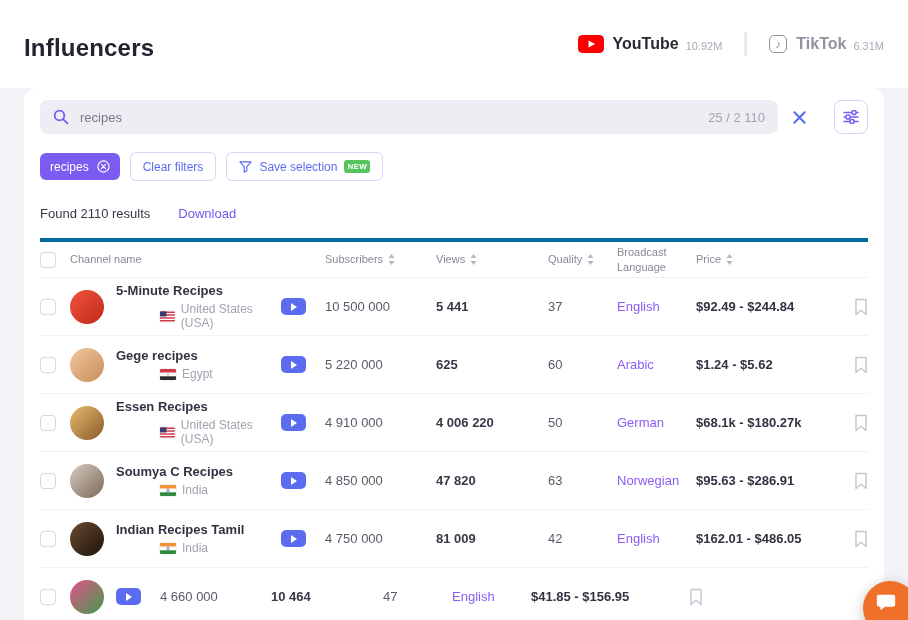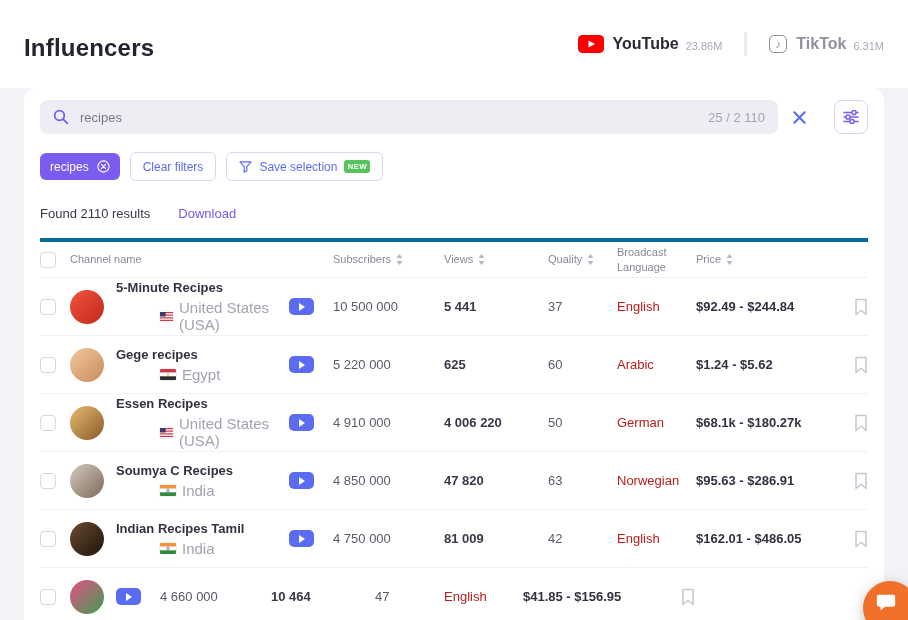--- a/index.html
+++ b/index.html
@@ -91,35 +91,35 @@
   .trow { display:flex; align-items:center; height:58px; border-bottom:1px solid #f2f1f6; background:#fff; }
   .cell { display:flex; align-items:center; }
   .hcell { display:flex; align-items:center; gap:5px; line-height:1.3; }
   .c-check { width:30px; }
   .c-avatar { width:46px; }
   .c-name-h { flex:1; }
   .c-name { flex:1; flex-direction:column; align-items:flex-start; justify-content:center; gap:4px; min-width:0; }
   .c-play { width:44px; }
   .c-subs { width:111px; }
   .c-views { width:104px; }
-  .c-quality { width:69px; }
+  .c-quality { width:69px;margin-left:8px; }
   .c-lang { width:79px; padding-right:6px; }
   .c-price { width:150px; }
   .c-bm { width:22px; justify-content:flex-end; }
 
   .trow .c-subs { font-size:13px; color:#5c5968; }
   .trow .c-views { font-size:13px; font-weight:700; color:#3a3747; }
   .trow .c-quality { font-size:13px; color:#5c5968; }
-  .trow .c-lang { font-size:13px; color:#b91c1c; }
+  .trow .c-lang { font-size:13px; color:#8b5cf6; }
   .trow .c-price { font-size:13px; font-weight:700; color:#343141; }
 
   .checkbox { width:16px; height:16px; border:1.5px solid #d8d6e0; border-radius:4px; background:#fff; display:inline-block; cursor:pointer; }
   .avatar { width:34px; height:34px; border-radius:50%; display:inline-block; }
   .ch-name { font-size:13px; font-weight:700; color:#343141; cursor:pointer; white-space:nowrap; overflow:hidden; text-overflow:ellipsis; max-width:100%; }
-  .ch-country { font-size:15px; color:#a5a2b0; display:flex; gap:6px; align-items:center;padding-left:44px; }
+  .ch-country { font-size:12px; color:#a5a2b0; display:flex; gap:6px; align-items:center;padding-left:44px; }
   .flag { display:inline-flex; line-height:0; border-radius:1px; overflow:hidden; box-shadow:0 0 0 0.5px #e3e1ea; }
   .play-btn {
     width:25px; height:17px; border-radius:5px; background:var(--play-button-indigo,#5c6cf0);
     display:inline-flex; align-items:center; justify-content:center; cursor:pointer; border:none;
   }
   .play-tri { width:0; height:0; border-left:6px solid #fff; border-top:4px solid transparent; border-bottom:4px solid transparent; margin-left:1px; }
   .bookmark-btn { background:none; border:none; display:inline-flex; cursor:pointer; padding:0; }
 
   
   .chat-bubble {
@@ -137,21 +137,21 @@
   <h1 class="page-title">Influencers</h1>
   <nav class="platform-tabs">
     <div class="tab active">
       <span style="line-height:0;">
         <svg width="26" height="18" viewBox="0 0 26 18">
             <rect width="26" height="18" rx="4.5" fill="#fe0000"></rect>
             <path d="M10.5 5.4 L17.2 9 L10.5 12.6 Z" fill="#fff"></path>
           </svg>
       </span>
       <span class="tab-name">YouTube</span>
-      <span class="tab-count">23.86M</span>
+      <span class="tab-count">10.92M</span>
     </div>
     <span class="vdiv"></span>
     <span class="vdiv"></span>
     <span class="vdiv"></span>
     <div class="tab">
       <span class="tiktok-icon">♪</span>
       <span class="tab-name">TikTok</span>
       <span class="tab-count">6.31M</span>
     </div>
   </nav>

